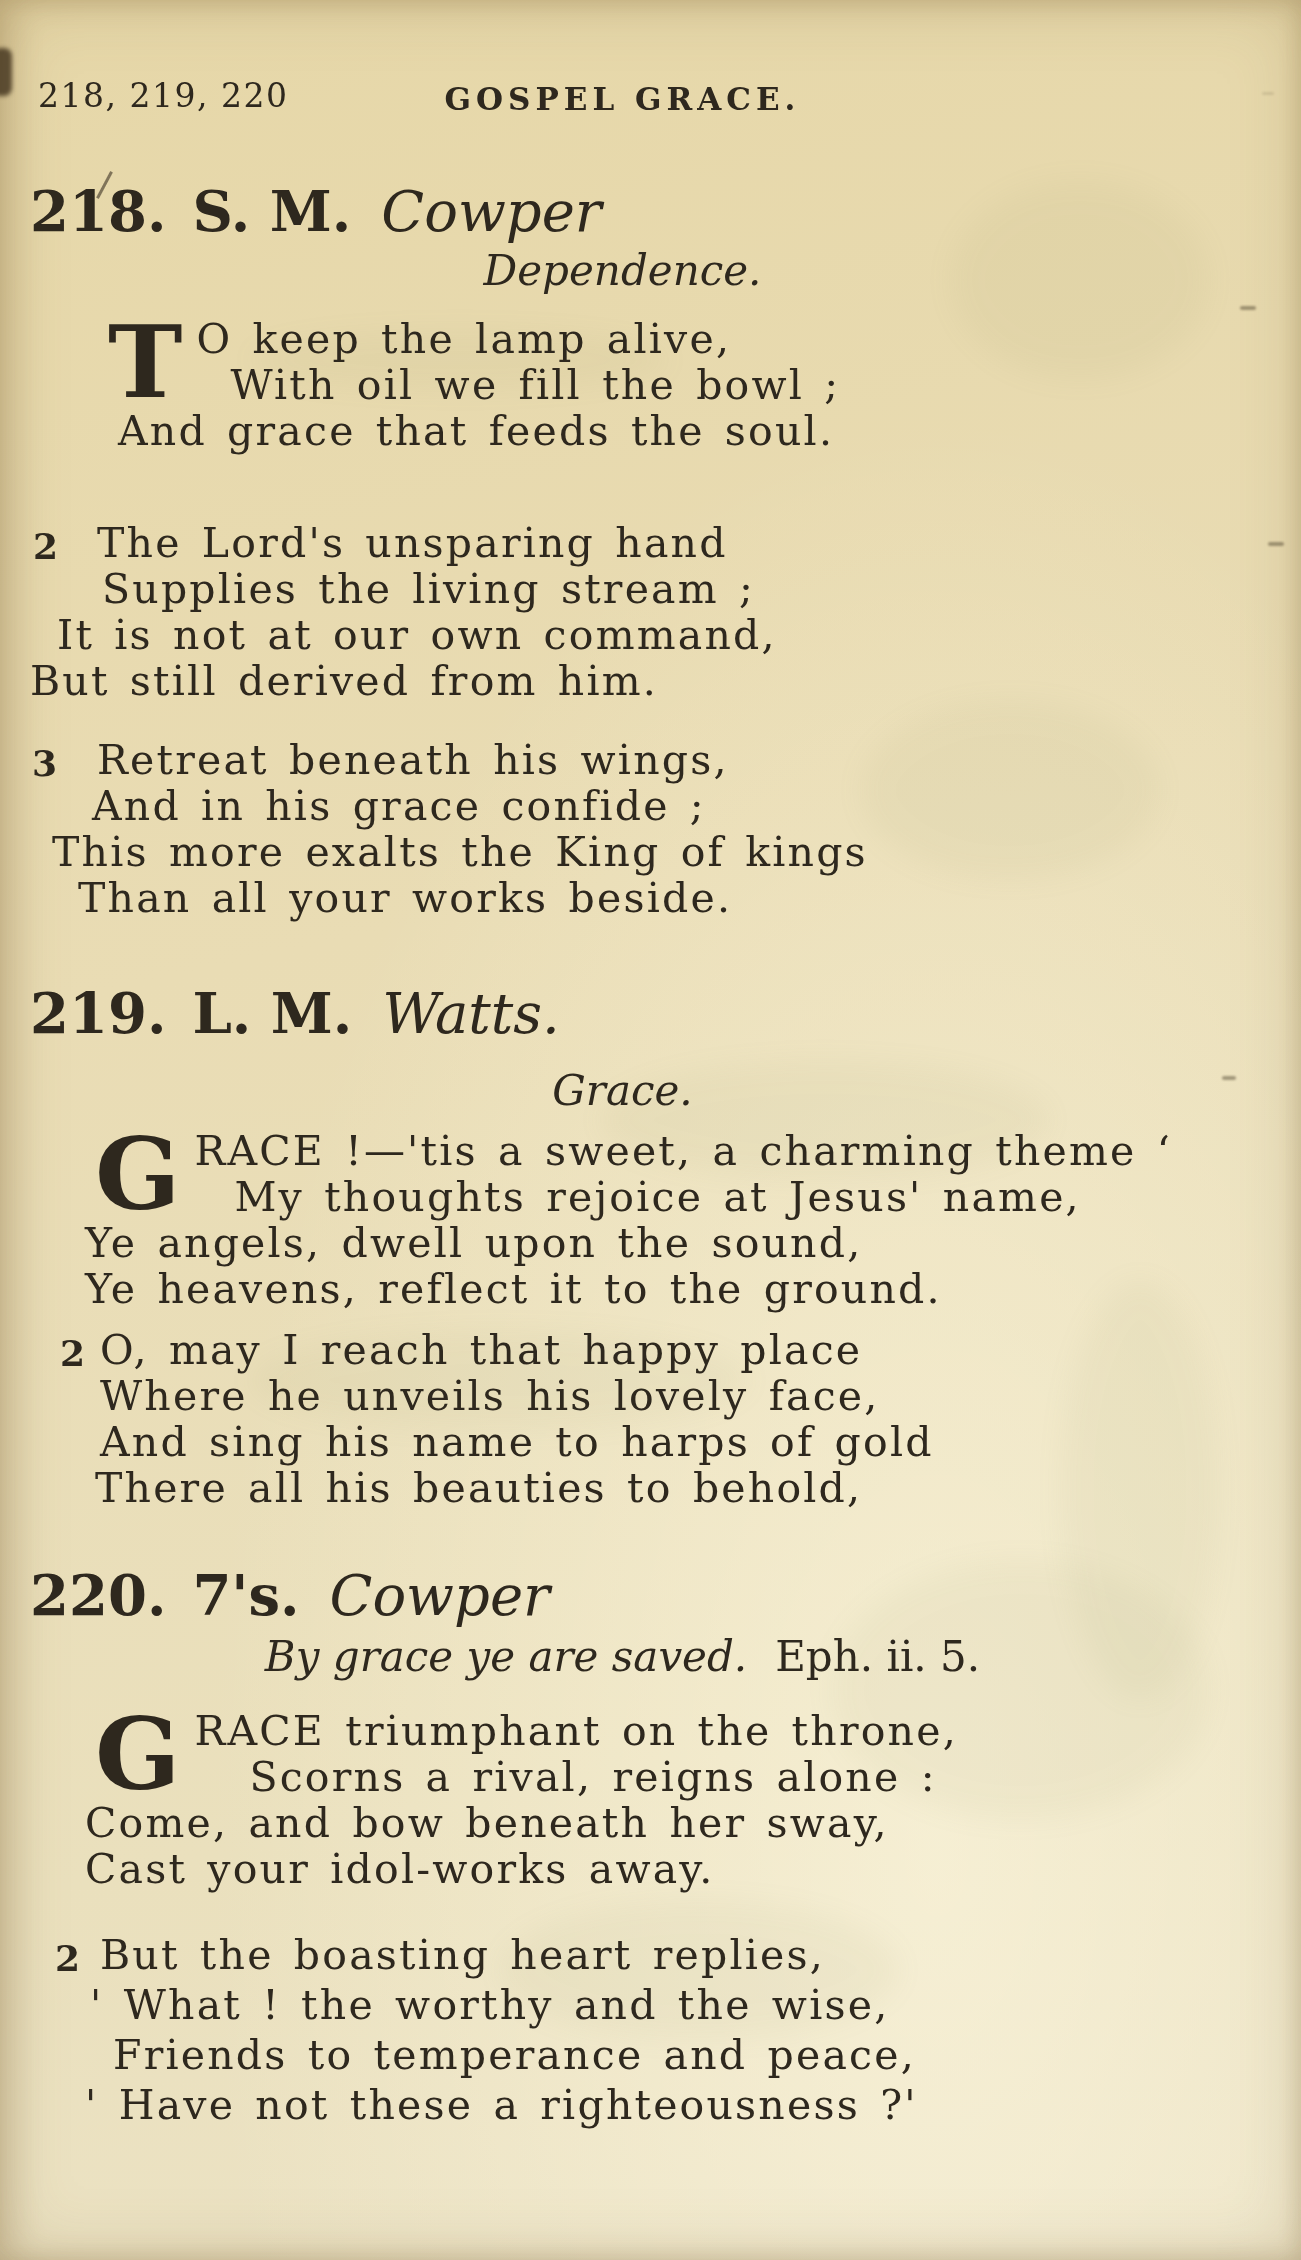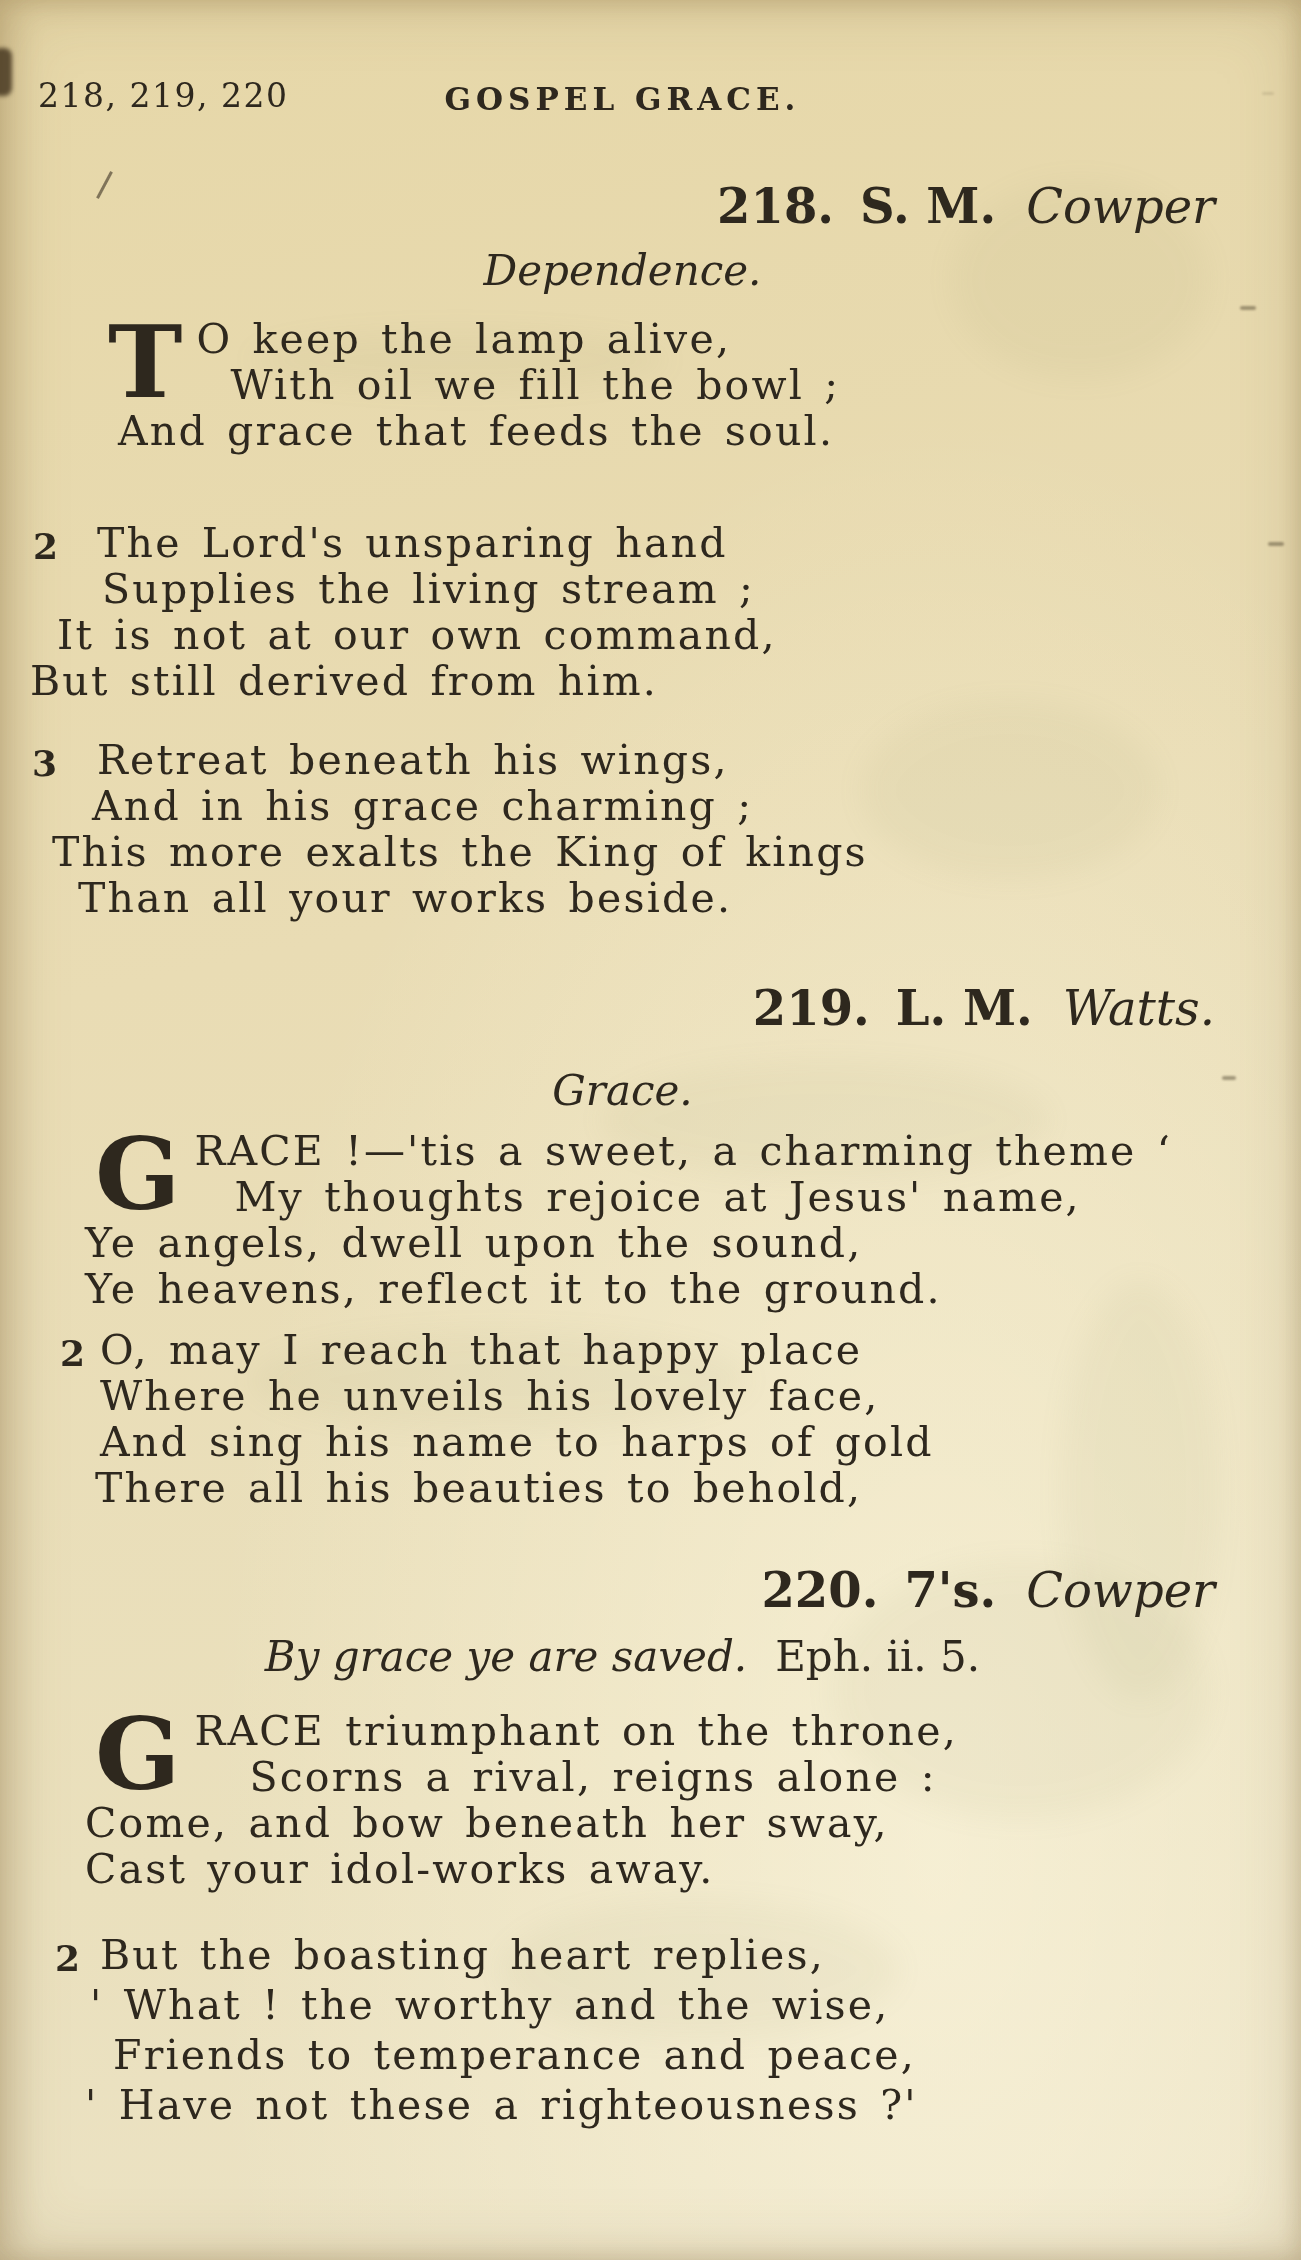--- a/index.html
+++ b/index.html
@@ -13,21 +13,21 @@
       radial-gradient(ellipse at 72% 82%, rgba(255,250,228,0.55) 0%, rgba(255,250,228,0) 55%),
       linear-gradient(168deg, #e6d7a8 0%, #e9dcb4 40%, #eae0bd 75%, #ece3c6 100%);
     box-shadow: inset 0 0 70px rgba(120,90,40,0.22), inset 14px 0 30px rgba(110,80,35,0.18), inset -6px 0 18px rgba(110,80,35,0.12);
   }
   .content { position:absolute; left:30px; top:0; width:1185px; }
 
   .hdr { position:absolute; top:76px; left:0; width:100%; height:44px; }
   .pagenums { position:absolute; left:8px; top:0; font-size:33px; letter-spacing:1.5px; }
   .runtitle { position:absolute; left:0; right:0; top:5px; text-align:center; font-weight:bold; font-size:31px; letter-spacing:5px; }
 
-  .hymn-heading { position:absolute; left:0; width:100%; text-align:right; font-size:48px; margin:0; font-weight:normal; white-space:nowrap; }
+  .hymn-heading { position:absolute; left:0; width:100%; text-align:left; font-size:56px; margin:0; font-weight:normal; white-space:nowrap; }
   .hymn-heading .num, .hymn-heading .meter { font-weight:bold; }
   .hymn-heading .num { margin-right:26px; }
   .hymn-heading .meter { margin-right:30px; }
   .hymn-heading .author { font-style:italic; }
 
   .subtitle { position:absolute; left:0; width:100%; text-align:center; font-size:42px; font-style:italic; white-space:nowrap; }
   .subtitle .scripture { font-style:normal; margin-left:28px; }
 
   .verse { position:absolute; left:0; width:100%; font-size:41px; line-height:46px; letter-spacing:2.2px; word-spacing:5px; }
   .verse .line { white-space:nowrap; }
@@ -89,21 +89,21 @@
       <span class="vnum" style="left:3px;">2</span>
       <div class="line" style="margin-left:67px;">The Lord's unsparing hand</div>
       <div class="line" style="margin-left:72px;">Supplies the living stream ;</div>
       <div class="line" style="margin-left:27px;">It is not at our own command,</div>
       <div class="line" style="">But still derived from him.</div>
     </div>
 
     <div class="verse" style="top:737px;">
       <span class="vnum" style="left:2px;">3</span>
       <div class="line" style="margin-left:67px;">Retreat beneath his wings,</div>
-      <div class="line" style="margin-left:62px;">And in his grace charming ;</div>
+      <div class="line" style="margin-left:62px;">And in his grace confide ;</div>
       <div class="line" style="margin-left:22px;">This more exalts the King of kings</div>
       <div class="line" style="margin-left:48px;">Than all your works beside.</div>
     </div>
 
     <h2 class="hymn-heading" style="top:980px;">
       <span class="num">219.</span><span class="meter">L. M.</span><span class="author">Watts.</span>
     </h2>
     <div class="subtitle" style="top:1046px;margin-top:20px;">Grace.</div>
 
     <div class="verse" style="top:1128px;">

